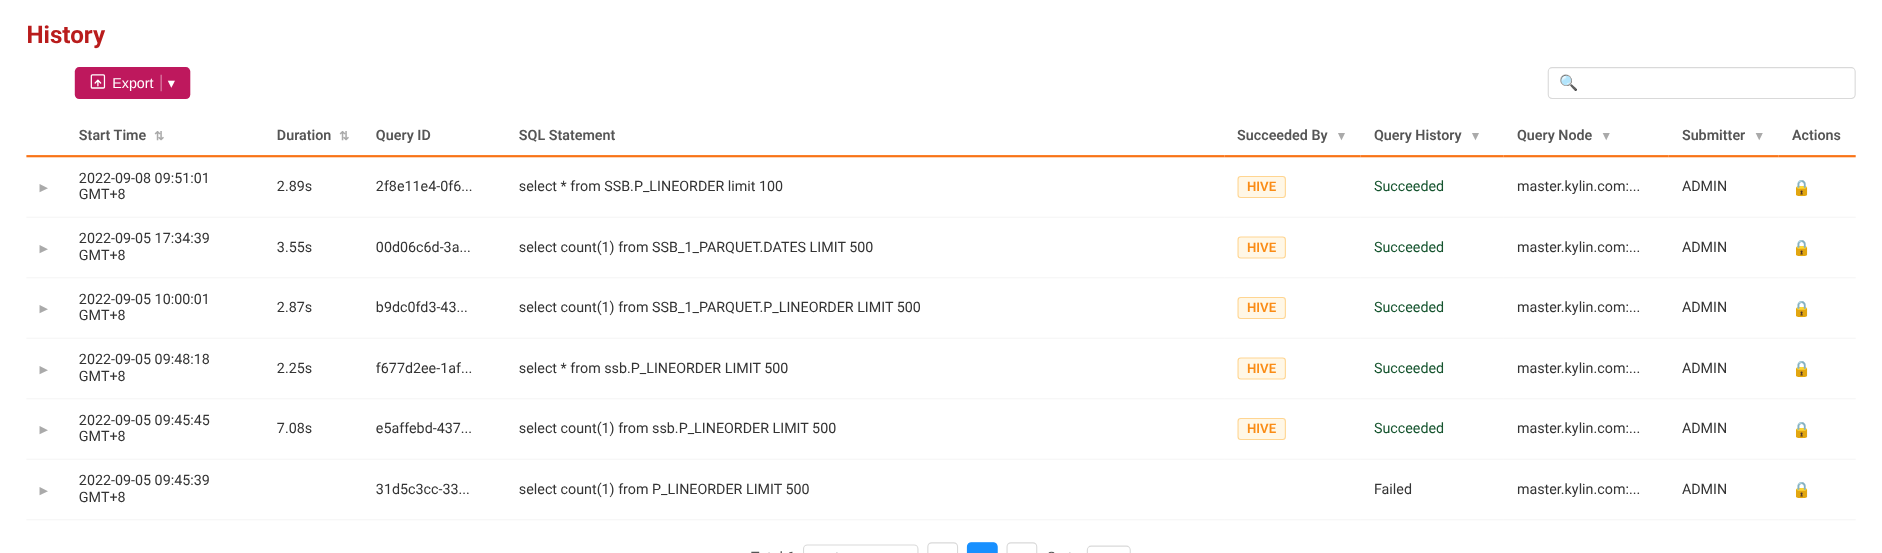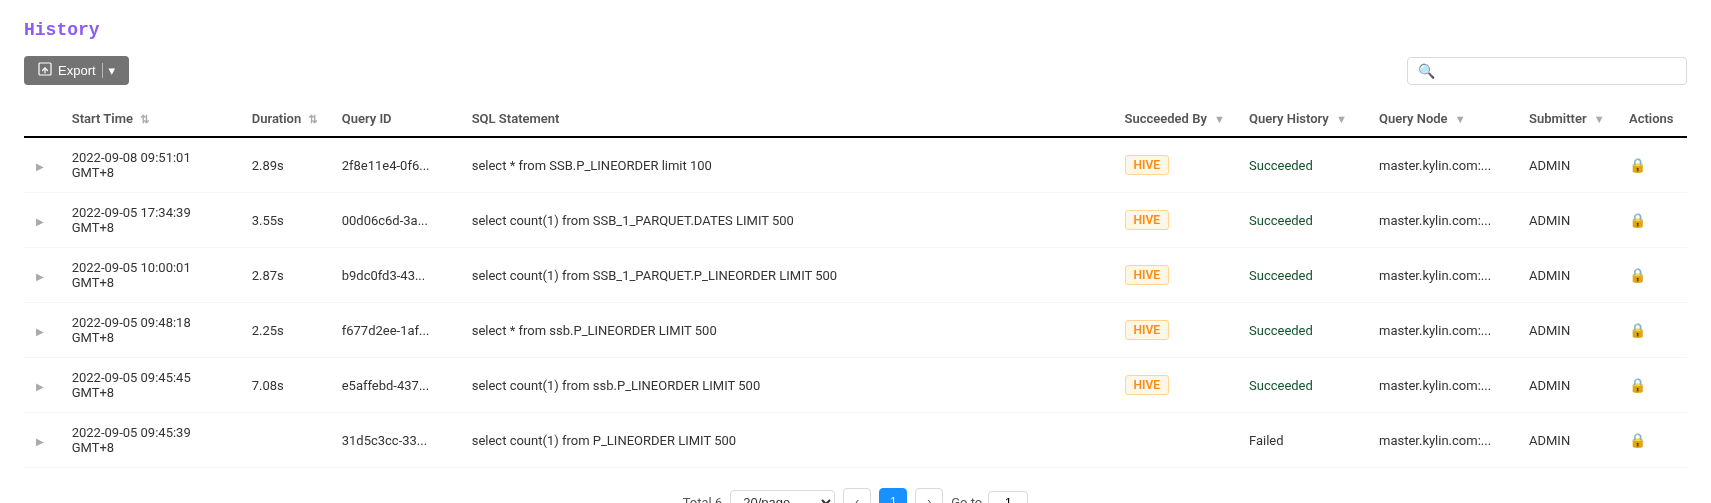--- a/index.html
+++ b/index.html
@@ -4,43 +4,43 @@
   <style>
     * { box-sizing: border-box; margin: 0; padding: 0; }
     body {
       font-family: -apple-system, BlinkMacSystemFont, 'Segoe UI', Roboto, sans-serif;
       font-size: 13px;
       color: #333;
       background: #fff;
       padding: 20px 24px;
     }
     h1 {
-      font-size: 18px;
+      font-size: 22px;
       font-weight: 700;
       margin-bottom: 16px;
-      color: #8b5cf6;
-      font-family: Liberation Mono, monospace;
+      color: #b91c1c;
     }
     .toolbar {
       display: flex;
       align-items: center;
       justify-content: space-between;
       margin-bottom: 16px;
     }
     .export-btn {
       display: flex;
       align-items: center;
       gap: 6px;
-      background: #737373;
+      background: #be185d;
       color: #fff;
       border: none;
       border-radius: 4px;
       padding: 6px 14px;
       font-size: 13px;
       cursor: pointer;
+      margin-left: 44px;
     }
     .export-btn .chevron {
       border-left: 1px solid rgba(255,255,255,0.5);
       padding-left: 6px;
     }
     .search-box {
       display: flex;
       align-items: center;
       border: 1px solid #d9d9d9;
       border-radius: 4px;
@@ -60,21 +60,21 @@
     .search-icon {
       color: #bbb;
       margin-right: 6px;
       font-size: 14px;
     }
     table {
       width: 100%;
       border-collapse: collapse;
     }
     thead tr {
-      border-bottom: 2px solid #000000;
+      border-bottom: 2px solid #f97316;
     }
     th {
       text-align: left;
       padding: 10px 12px;
       font-weight: 600;
       font-size: 13px;
       color: #555;
       white-space: nowrap;
     }
     th .filter-icon {

